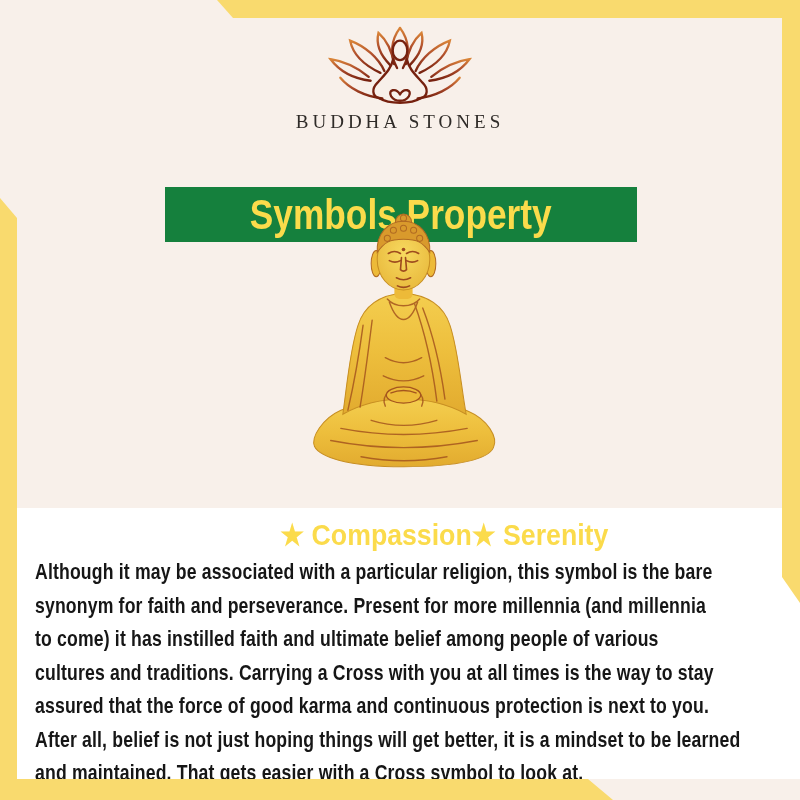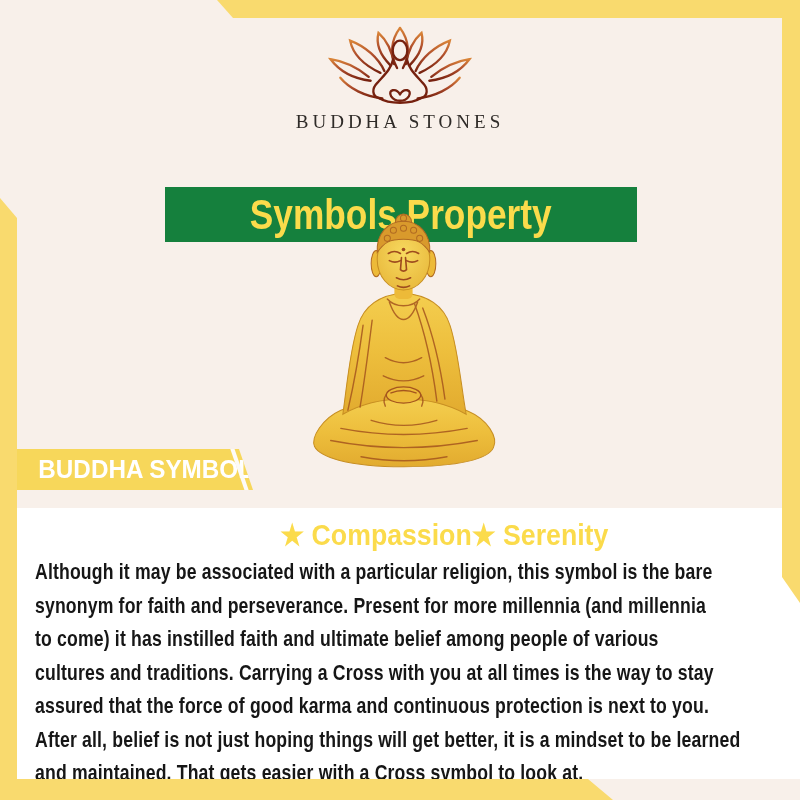--- a/index.html
+++ b/index.html
@@ -168,23 +168,20 @@
         <path d="M40 220 Q102 232 165 220"></path>
         <path d="M30 232 Q102 246 175 232"></path>
         <path d="M60 248 Q102 256 145 248"></path>
       </g>
 
       <ellipse cx="102" cy="187" rx="17" ry="8" fill="#EDBA38" stroke="#A5551E" stroke-width="1.3"></ellipse>
       <path d="M89 185 Q102 180 115 185" fill="none" stroke="#A5551E" stroke-width="1.3"></path>
     </svg>
   </div>
 
-  <div class="badge">
-    <span class="badge-label">BUDDHA SYMBOL</span>
-  </div>
 
   <div class="panel"></div>
 
   <div class="properties-line">
     <span class="props">★ Compassion★ Serenity</span>
   </div>
 
   <div class="description">
     <div class="line">Although it may be associated with a particular religion, this symbol is the bare</div>
     <div class="line">synonym for faith and perseverance. Present for more millennia (and millennia</div>

